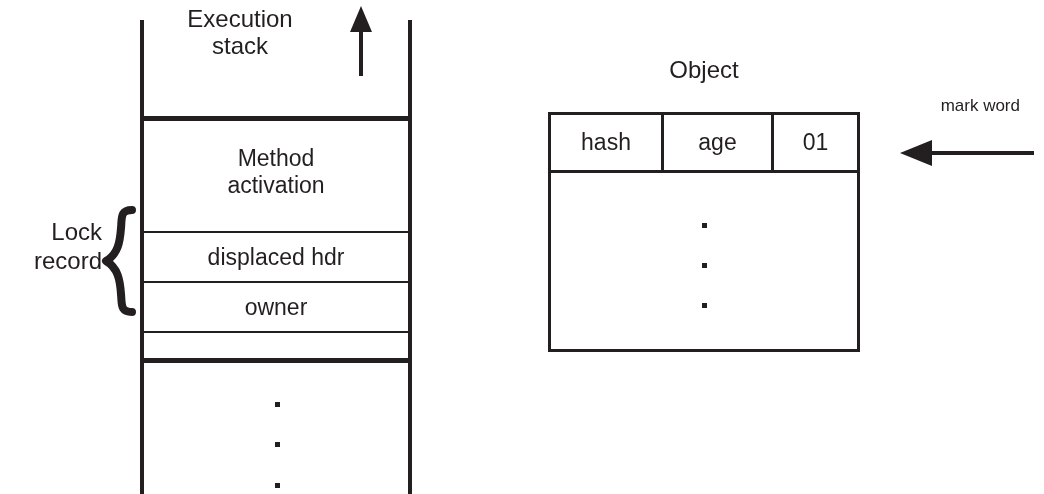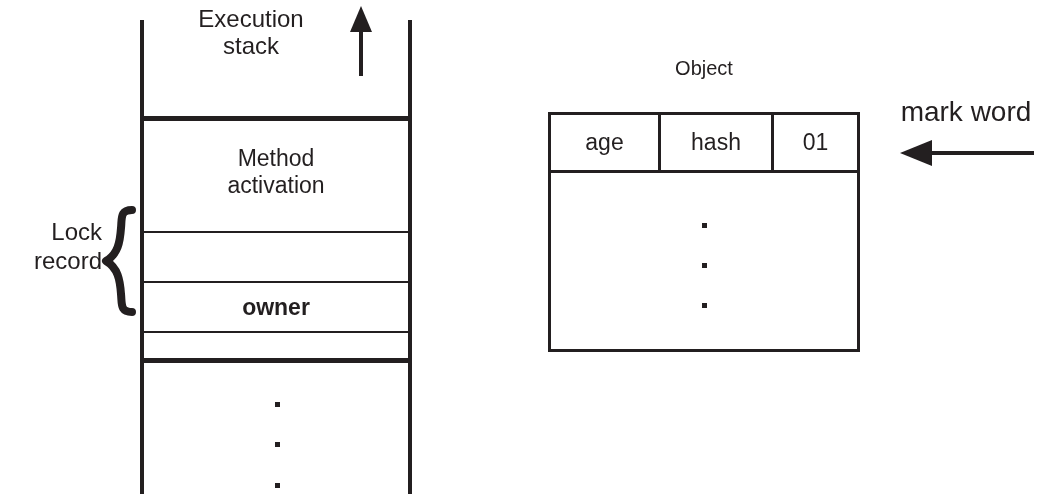--- a/index.html
+++ b/index.html
@@ -149,38 +149,37 @@
     position: absolute;
     left: 0px;
     top: 58px;
     right: 0px;
     bottom: 0px;
   }
 
   
   #object-caption {
     left: 548px; top: 57px; width: 312px;
-    font-size: 20px;
+    font-size: 24px;
   }
   #stack-caption {
     left: 140px; top: 6px; width: 200px;
     font-size: 24px;
     text-align: center;
-    padding-left: 11px;
   }
   #lock-caption {
     left: -10px; top: 218px; width: 112px;
     font-size: 24px;
     text-align: right;
     line-height: 1.2;
   }
   #mark-caption {
-    left: 888px; top: 96px; width: 156px;
-    font-size: 28px;
-    text-align: center;
+    left: 864px; top: 96px; width: 156px;
+    font-size: 17px;
+    text-align: right;
   }
 </style>
 </head>
 <body>
 
 <div id="canvas">
 
   <div id="stack-frame">
 
     <div class="stack-side left"></div>
@@ -192,22 +191,23 @@
 
     <div class="rule thin" style="top:261px;"></div>
 
     <div class="rule thin" style="top:311px;"></div>
 
     <div class="rule thick" style="top:338px;"></div>
 
     <div class="cell-label" style="top:125px;">Method
 activation</div>
 
-
-    <div class="cell-label" style="top:274px;font-weight:bold;">owner</div>
+    <div class="cell-label" style="top:224px;">displaced hdr</div>
+
+    <div class="cell-label" style="top:274px;">owner</div>
 
     <div class="cell-label" style="top:316px;"></div>
 
     <div>
       <div class="dot" style="left:135px; top:382px;"></div>
       <div class="dot" style="left:135px; top:422px;"></div>
       <div class="dot" style="left:135px; top:463px;"></div>
     </div>
   </div>
 
@@ -228,22 +228,22 @@
              C 20 36, 18 48, 6 55
              C 18 62, 20 74, 21 88
              C 22 98, 20 106, 32 106" fill="none" stroke="#231f20" stroke-width="8" stroke-linecap="round" stroke-linejoin="round"></path>
   </svg>
 
   <div class="ctext" id="object-caption">Object</div>
 
   <div id="object-box">
 
     <div id="markword-row">
+      <div class="mw-cell c0">hash</div>
       <div class="mw-cell c1">age</div>
-      <div class="mw-cell c0">hash</div>
       <div class="mw-cell c2">01</div>
     </div>
 
     <div id="object-body">
       <div class="dot" style="left:50%; margin-left:-2px; top:50px;"></div>
       <div class="dot" style="left:50%; margin-left:-2px; top:90px;"></div>
       <div class="dot" style="left:50%; margin-left:-2px; top:130px;"></div>
     </div>
   </div>
 

